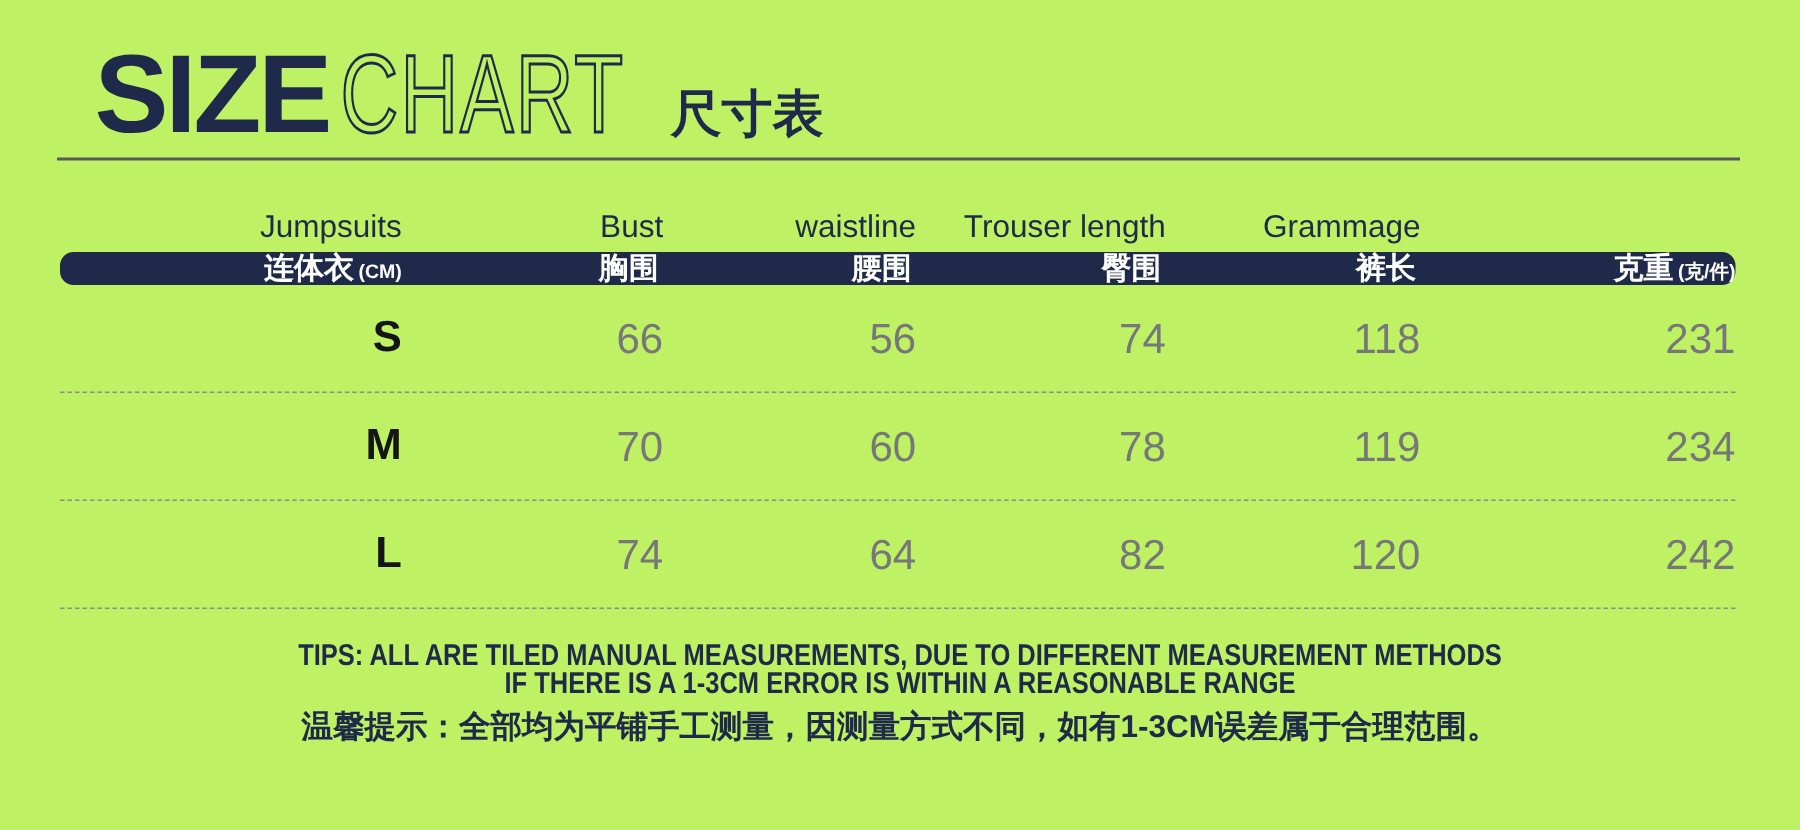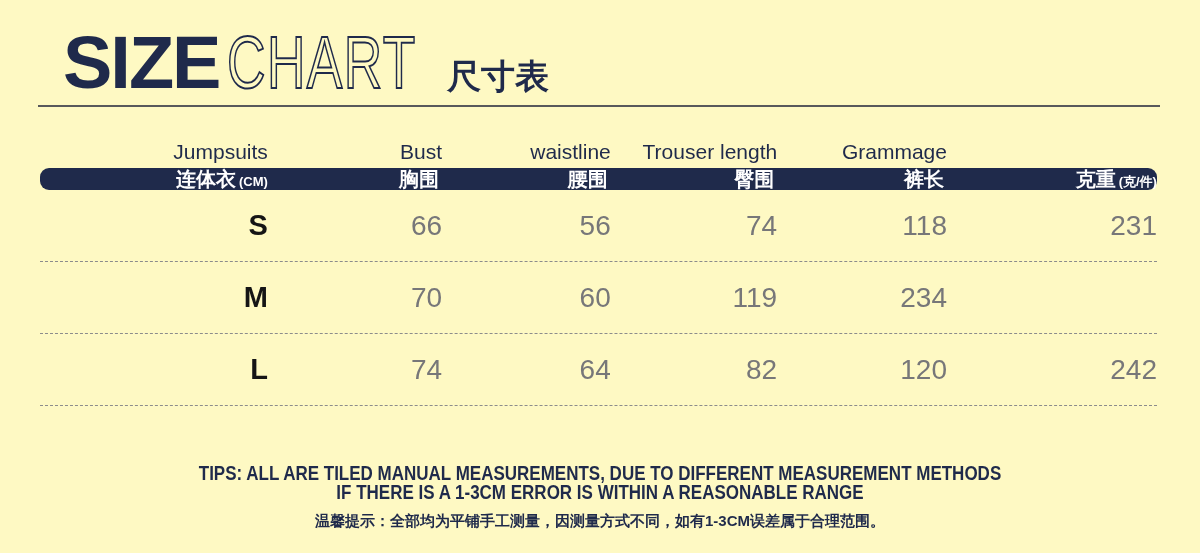--- a/index.html
+++ b/index.html
@@ -2,21 +2,21 @@
 <html><head>
 <meta charset="utf-8">
 <style>
   * { box-sizing: border-box; margin: 0; padding: 0; }
   html, body { background: #ffffff; }
   body {
     width: 1200px; height: 553px;
     font-family: "Liberation Sans", "DejaVu Sans", sans-serif;
     position: relative; overflow: hidden;
   }
-  .page { position: absolute; inset: 0; background: #fef9c3; }
+  .page { position: absolute; inset: 0; background: #bef264; }
 
   
   .title-row {
     position: absolute; left: 63px; top: 30px; height: 66px;
     display: flex; align-items: flex-end; white-space: nowrap;
   }
   .t-size {
     font-size: 74px; line-height: 66px; font-weight: 900;
     letter-spacing: -2px; color: #1F2A4B; display: inline-block;
   }
@@ -51,30 +51,30 @@
   .cn-suffix { font-size: 13px; font-weight: 600; margin-left: 3px; }
   .data-row {
     height: 72px; border-bottom: 1px dashed #8C8C8C;
     font-size: 28px; color: #777779;
   }
   .size-cell { color: #151515; font-weight: 600; font-size: 29px; }
   .cell { line-height: 1; }
 
   
   .tips {
-    position: absolute; left: 0; top: 464px; width: 1200px;
+    position: absolute; left: 0; top: 428px; width: 1200px;
     text-align: center; color: #1F2A4B;
   }
   .tips-en {
     font-size: 20px; line-height: 19px; font-weight: 700;
     transform: scaleX(0.85); transform-origin: center top;
     white-space: nowrap;
   }
   .tips-cn {
-    margin-top: 8px; font-size: 15px; line-height: 22px; font-weight: 700;
+    margin-top: 8px; font-size: 21px; line-height: 22px; font-weight: 700;
     white-space: nowrap;
   }
 </style>
 </head>
 <body>
 
 <div class="page">
 
   <header class="title-row">
     <span class="t-size">SIZE</span>
@@ -120,20 +120,21 @@
       <div class="cell">56</div>
       <div class="cell">74</div>
       <div class="cell">118</div>
       <div class="cell">231</div>
     </div>
 
     <div class="grid-row data-row">
       <div class="cell size-cell">M</div>
       <div class="cell">70</div>
       <div class="cell">60</div>
+      <div class="cell">78</div>
       <div class="cell">119</div>
       <div class="cell">234</div>
     </div>
 
     <div class="grid-row data-row">
       <div class="cell size-cell">L</div>
       <div class="cell">74</div>
       <div class="cell">64</div>
       <div class="cell">82</div>
       <div class="cell">120</div>

